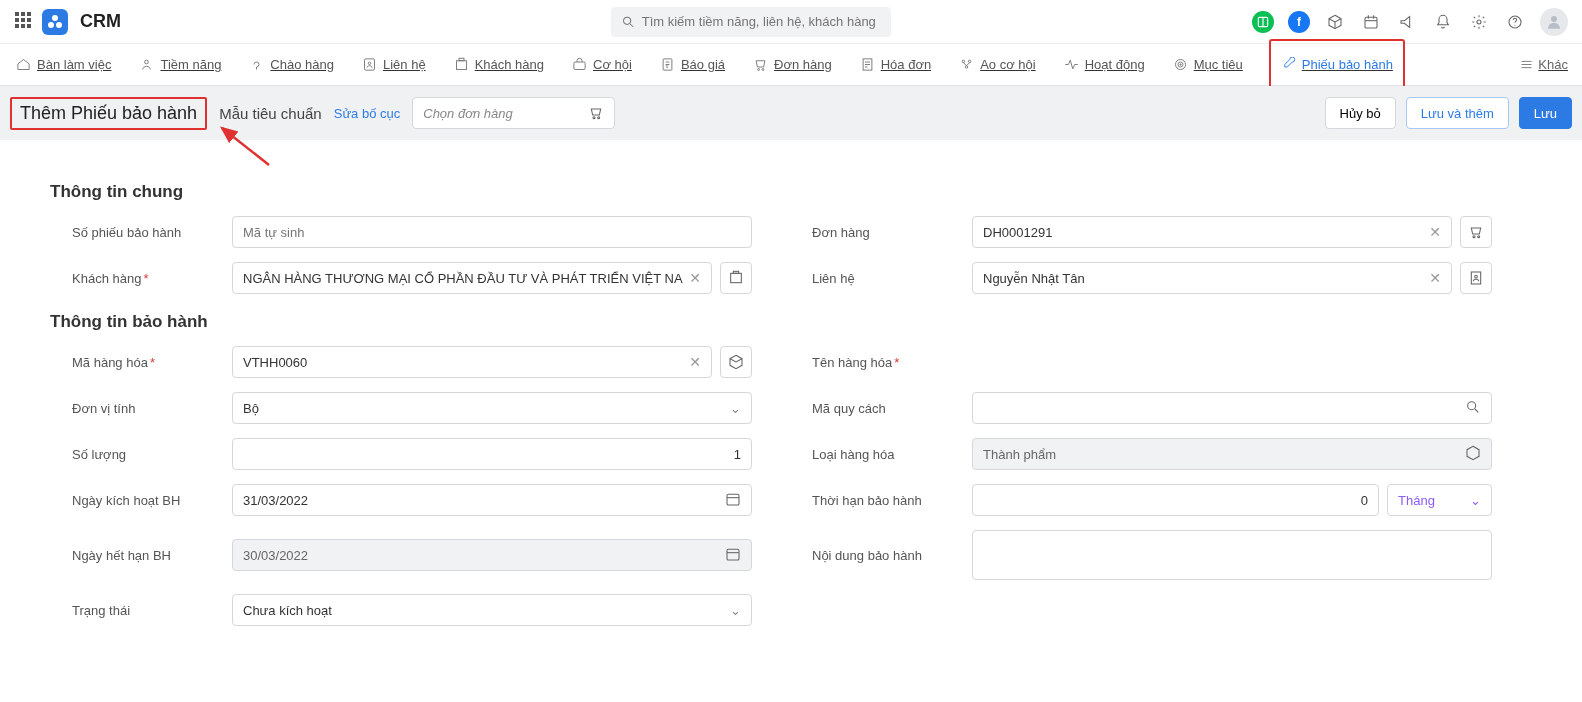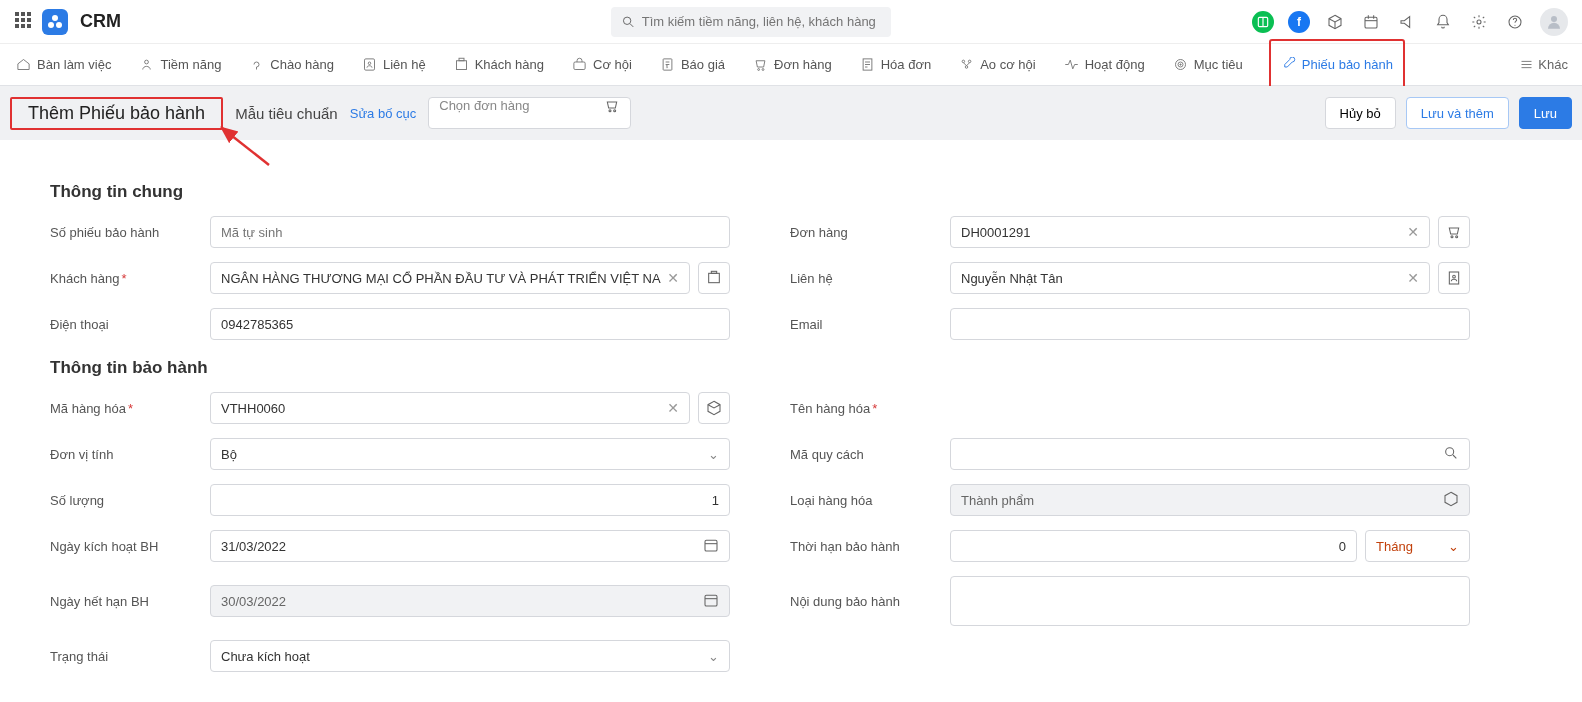--- a/index.html
+++ b/index.html
@@ -7,51 +7,51 @@
 .topbar { height: 44px; display: flex; align-items: center; padding: 0 14px; gap: 10px; border-bottom: 1px solid #eee; }
 .logo-box { width: 26px; height: 26px; background: #2c7be5; border-radius: 6px; display:flex; align-items:center; justify-content:center; }
 .app-title { font-size: 18px; font-weight: bold; color: #222; margin-left: 2px; }
 .search-box { flex:0 0 280px; margin-left: 480px; height: 30px; background: #f1f2f4; border-radius: 4px; display:flex; align-items:center; padding:0 10px; color:#888; gap:6px; }
 .search-box input { border:none; background:transparent; outline:none; width:100%; font-size:13px; color:#6d28d9; }
 .topbar-right { margin-left:auto; display:flex; align-items:center; gap:14px; }
 .topbar-right .ic { width:22px; height:22px; border-radius:50%; display:flex; align-items:center; justify-content:center; color:#888; }
 .ic.green { background:#0abf53; color:#fff; }
 .ic.blue { background:#1877f2; color:#fff; font-weight:bold; font-size:12px; }
 .avatar { width:28px; height:28px; border-radius:50%; background:#e6e8eb; display:flex; align-items:center; justify-content:center; }
-.navbar { height:42px; display:flex; align-items:center; padding:0 14px; gap:24px; border-bottom:1px solid #e0e2e6; }
+.navbar { height:42px; display:flex; align-items:center; padding:0 14px; gap:24px; border-bottom:1px solid #e0e2e6;text-decoration:underline; }
 .nav-item { display:flex; align-items:center; gap:6px; color:#555; cursor:pointer; padding:6px 2px; font-size:13px; }
 .nav-item.active { color:#2c7be5; border:2px solid #e03131; border-radius:3px; padding:16px 10px; }
 .nav-more { margin-left:auto; display:flex; align-items:center; gap:4px; color:#666; }
 .subbar { height:54px; background:#f0f1f3; display:flex; align-items:center; padding:0 10px; gap:12px; }
-.subbar-title { font-size:18px; color:#222; border:2px solid #e03131; padding:4px 16px; border-radius:2px; }
+.subbar-title { font-size:18px; color:#222; border:2px solid #e03131; padding:4px 8px; border-radius:2px; }
 .template-label { font-size:15px; color:#444; }
 .edit-layout { color:#2c7be5; font-size:13px; cursor:pointer; }
-.order-select { height:32px; width:203px; border:1px solid #d5d7dc; border-radius:4px; background:#fff; display:flex; padding:0 10px; color:#888; justify-content:space-between; }
+.order-select { height:32px; width:203px; border:1px solid #d5d7dc; border-radius:4px; background:#fff; display:flex; align-items:center; padding:0 10px; color:#888; justify-content:space-between;font-style:italic; }
 .actions { margin-left:auto; display:flex; gap:10px; }
 .btn { height:32px; padding:0 14px; border-radius:4px; font-size:13px; cursor:pointer; border:1px solid #d5d7dc; background:#fff; display:flex; align-items:center; }
 .btn-outline-primary { border-color:#a7c8f5; color:#2c7be5; }
 .btn-primary { background:#2c7be5; border-color:#2c7be5; color:#fff; }
 .form-wrap { padding:24px 50px 30px 50px; }
 .section-title { font-size:17px; font-weight:bold; color:#333; margin:18px 0 14px 0; }
-.row { display:flex; gap:60px; margin-bottom:14px; }
+.row { display:flex; gap:60px; margin-bottom:14px;margin-left:22px; }
 .col { display:flex; align-items:center; gap:10px; width:680px; }
 .label { width:150px; color:#555; font-size:13px; }
 .req { color:#d63939; margin-left:2px; }
 .input-wrap { flex:1; display:flex; align-items:flex-end; gap:8px; }
 .input { flex:1; height:32px; border:1px solid #d5d7dc; border-radius:4px; padding:0 10px; font-size:13px; color:#333; background:#fff; display:flex; align-items:center; }
 .input input { border:none; outline:none; width:100%; font-size:13px; color:#333; }
 .input .clear { color:#999; margin-left:6px; cursor:pointer; font-size:14px; }
 .input.readonly { background:#f1f2f4; color:#666; }
 .input.right { justify-content:flex-end; }
 .input.right input { text-align:right; }
 .sq-btn { width:32px; height:32px; border:1px solid #d5d7dc; border-radius:4px; background:#fff; display:flex; align-items:center; justify-content:center; color:#666; cursor:pointer; }
 .sel-caret { margin-left:auto; color:#888; }
 .period-wrap { display:flex; gap:8px; }
 .period-wrap .input { width:370px; }
-.period-sel { width:105px; height:32px; border:1px solid #d5d7dc; border-radius:4px; display:flex; align-items:center; padding:0 10px; justify-content:space-between; color:#c2410c; }
+.period-sel { width:105px; height:32px; border:1px solid #d5d7dc; border-radius:4px; display:flex; align-items:center; padding:0 10px; justify-content:space-between; color:#8b5cf6; }
 .arrow-svg { position:absolute; left:214px; top:120px; pointer-events:none; }
 .icon-svg { width:16px; height:16px; stroke:#666; fill:none; stroke-width:1.6; }
 .nav-icon { width:15px; height:15px; stroke:#777; fill:none; stroke-width:1.5; }
 </style>
 </head>
 <body>
 
 <div class="topbar">
   <div>
     <svg width="18" height="18" viewBox="0 0 18 18">
@@ -340,38 +340,20 @@
             <svg class="icon-svg" viewBox="0 0 24 24">
               <rect x="5" y="3" width="14" height="18"></rect>
               <circle cx="12" cy="10" r="2"></circle>
               <path d="M8 17c0-2 2-3 4-3s4 1 4 3"></path>
             </svg>
           </div>
       </div>
     </div>
   </div>
 
-  <div class="row">
-    <div class="col">
-      <div class="label">Điện thoại</div>
-      <div class="input-wrap">
-          <div class="input">
-            <input value="0942785365" style="">
-          </div>
-        </div>
-    </div>
-    <div class="col">
-      <div class="label">Email</div>
-      <div class="input-wrap">
-          <div class="input">
-            <input value="" style="">
-          </div>
-        </div>
-    </div>
-  </div>
 
   <div class="section-title">Thông tin bảo hành</div>
 
   <div class="row">
     <div class="col">
       <div class="label"><span>Mã hàng hóa</span><span class="req">*</span></div>
       <div class="input-wrap">
         <div class="input">
             <input value="VTHH0060" style="">
             <span class="clear">✕</span>

